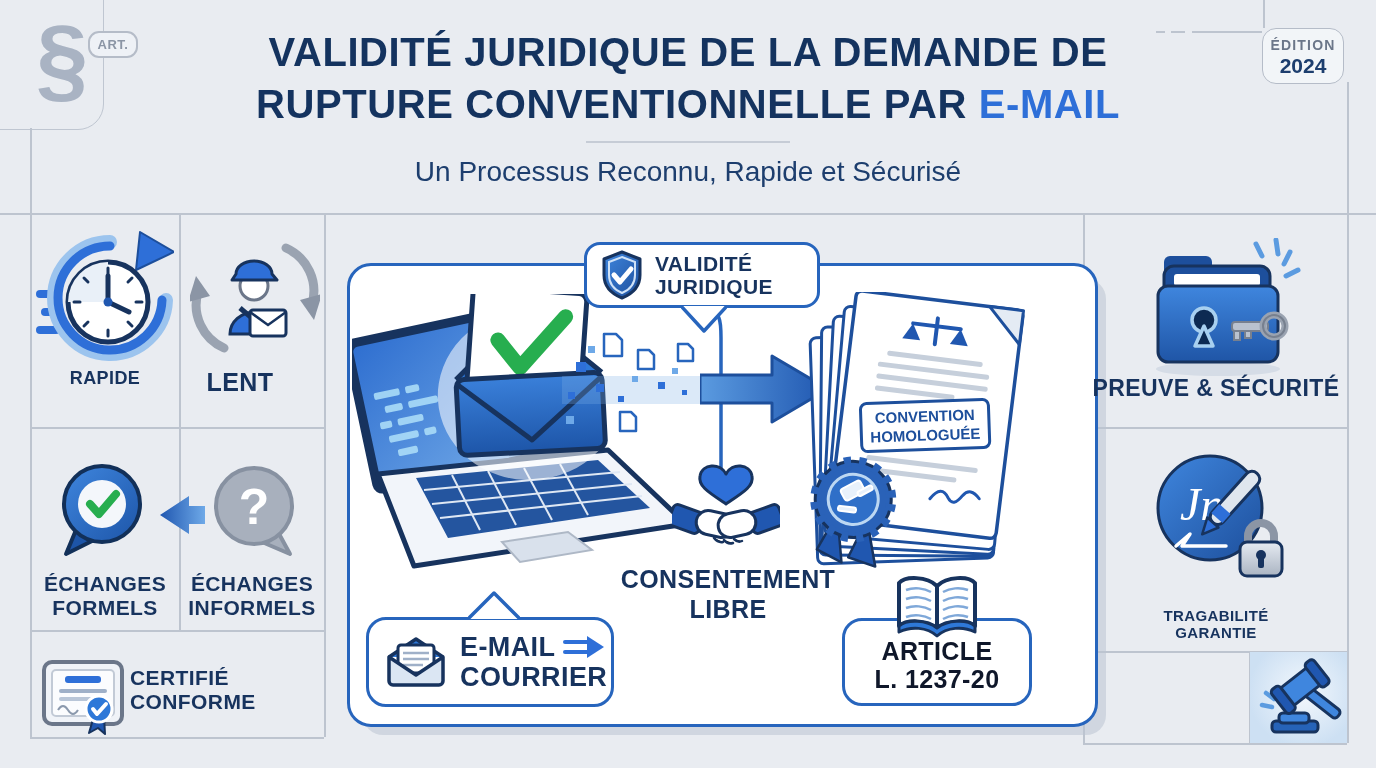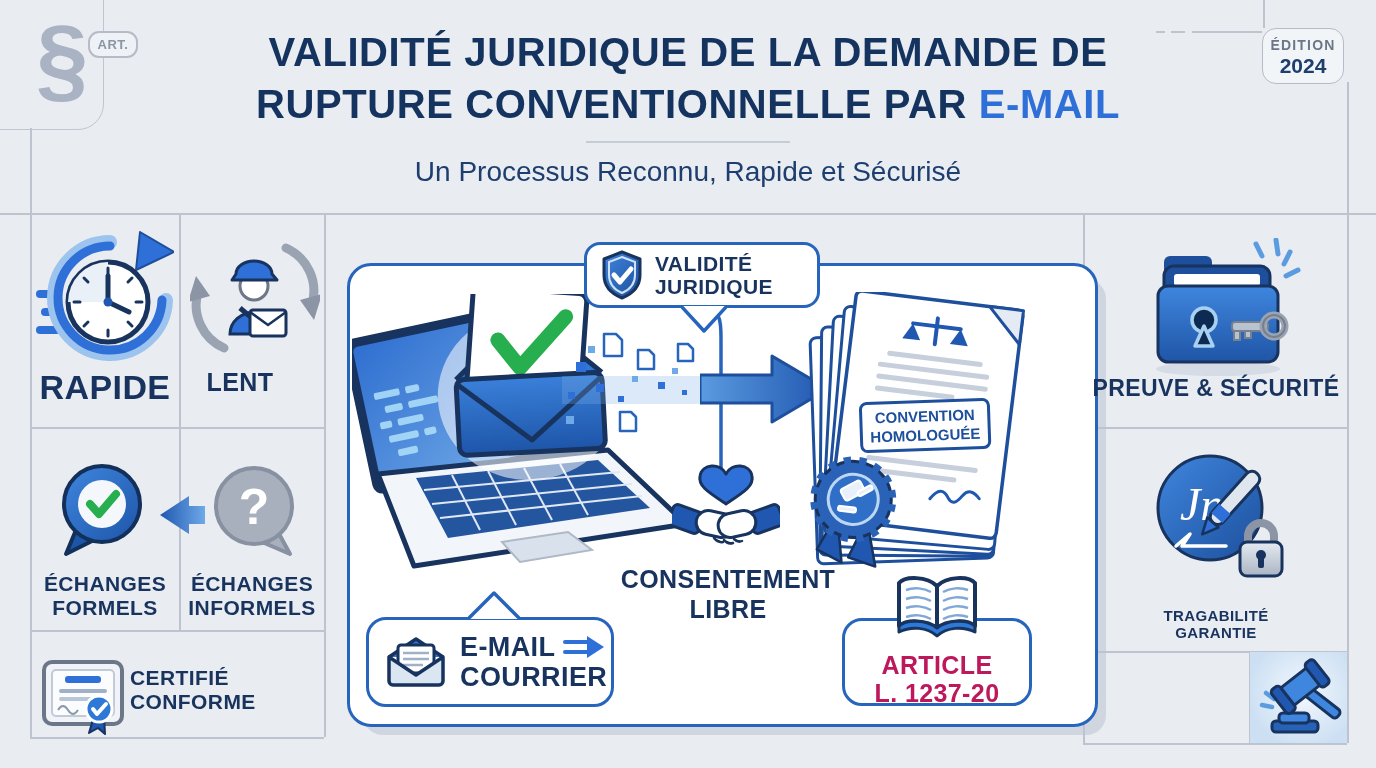--- a/index.html
+++ b/index.html
@@ -78,21 +78,21 @@
         <line x1="48" y1="48" x2="52" y2="52"></line>
           <line x1="92" y1="92" x2="96" y2="96"></line>
         <line x1="96" y1="48" x2="92" y2="52"></line>
           <line x1="48" y1="96" x2="52" y2="92"></line>
       </g>
       <line x1="72" y1="72" x2="72" y2="46" stroke="#17335e" stroke-width="5" stroke-linecap="round"></line>
       <line x1="72" y1="72" x2="93" y2="82" stroke="#17335e" stroke-width="5" stroke-linecap="round"></line>
       <circle cx="72" cy="72" r="4.5" fill="#2057b0"></circle>
     </svg>
   </div>
-  <div class="abs lbl" style="left:30px;top:368px;width:150px;font-size:34px;">RAPIDE</div>
+  <div class="abs lbl" style="left:30px;top:368px;width:150px;font-size:18px;">RAPIDE</div>
 
   <div class="cellicon" style="left:190px;top:238px;">
     <svg width="130" height="120" viewBox="0 0 130 120">
       <path d="M96 10 A47 47 0 0 1 122 66" fill="none" stroke="#9aa3b1" stroke-width="9" stroke-linecap="round"></path>
       <polygon points="110,62 132,56 124,82" fill="#8b95a5"></polygon>
       <path d="M34 110 A47 47 0 0 1 8 54" fill="none" stroke="#9aa3b1" stroke-width="9" stroke-linecap="round"></path>
       <polygon points="20,58 -2,64 6,38" fill="#8b95a5"></polygon>
       <path d="M40 96 a25 22 0 0 1 50 0 Z" fill="#2e6fd8" stroke="#17335e" stroke-width="3"></path>
       <line x1="50" y1="70" x2="76" y2="92" stroke="#17335e" stroke-width="5"></line>
       <circle cx="64" cy="48" r="14" fill="#fff" stroke="#6b7689" stroke-width="3"></circle>
@@ -375,21 +375,21 @@
         </svg>
       </div>
       <div>COURRIER</div>
     </div>
   </div>
   <svg class="abs" style="left:468px;top:591px;" width="52" height="28" viewBox="0 0 52 28">
     <path d="M0 28 L26 2 L52 28" fill="#ffffff" stroke="#2765bd" stroke-width="3.5" stroke-linejoin="round"></path>
   </svg>
 
   <div class="callout" style="left:842px;top:618px;width:190px;height:88px;border-radius:20px;box-sizing:border-box;text-align:center;">
-    <div style="margin-top:30px;font-weight:bold;font-size:25px;line-height:1.12;color:#be185d;letter-spacing:.4px;">
+    <div style="margin-top:16px;font-weight:bold;font-size:25px;line-height:1.12;color:#0f172a;letter-spacing:.4px;">
       <div>ARTICLE</div>
       <div>L. 1237-20</div>
     </div>
   </div>
   <div class="abs" style="left:893px;top:574px;">
     <svg width="88" height="68" viewBox="0 0 88 68">
       <path d="M44 12 C34 2 12 2 6 9 V52 C14 45 34 46 44 54 Z" fill="#ffffff" stroke="#17335e" stroke-width="4" stroke-linejoin="round"></path>
       <path d="M44 12 C54 2 76 2 82 9 V52 C74 45 54 46 44 54 Z" fill="#ffffff" stroke="#17335e" stroke-width="4" stroke-linejoin="round"></path>
       <g stroke="#7fa8d9" stroke-width="2.5" fill="none">
         <path d="M13 16 c8 -3 18 -2 25 2"></path>

